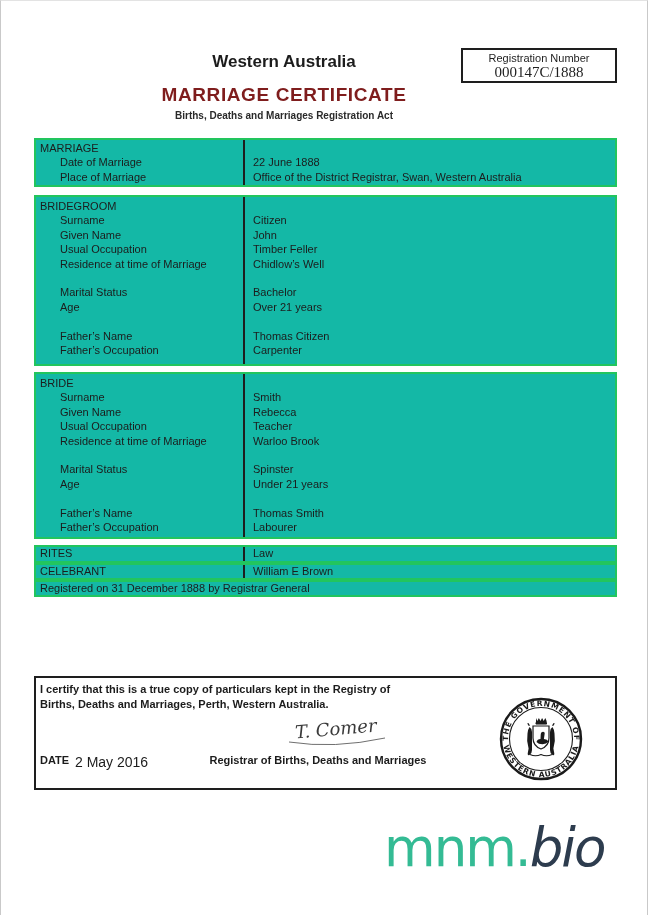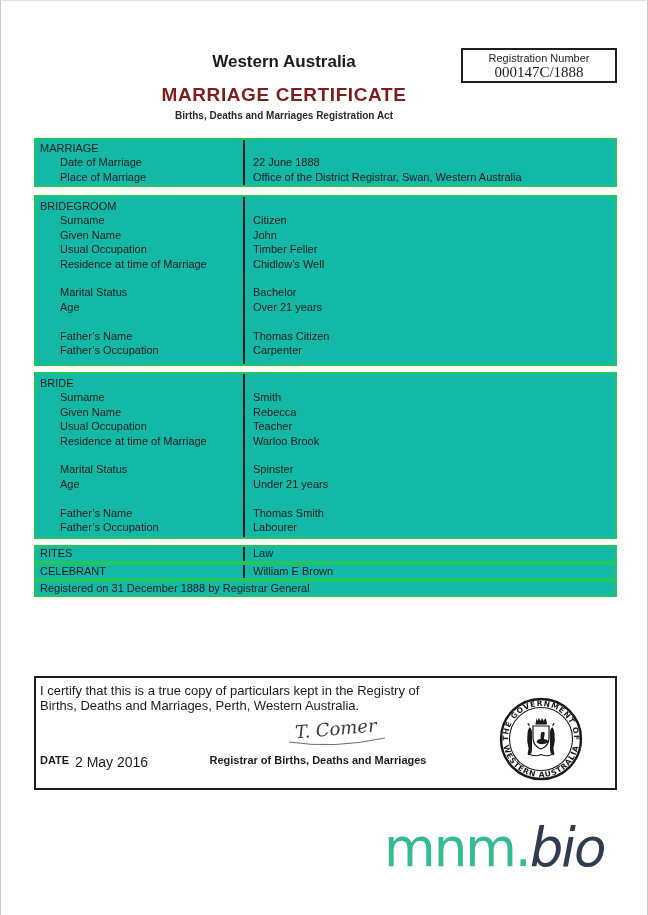--- a/index.html
+++ b/index.html
@@ -51,21 +51,21 @@
   .sec-single { display: flex; font-size: 11px; color: #1c1c1c; }
   .sec-rites     { top: 544px; height: 18px; }
   .sec-celebrant { top: 562px; height: 17px; }
   .sec-single .lab { width: 209px; padding-left: 4px; line-height: 13px; }
   .sec-single .val { flex: 1; padding-left: 8px; line-height: 13px; }
 
   .sec-registered { top: 579px; height: 17px; font-size: 11px; line-height: 12.5px; padding-left: 4px; color: #1c1c1c; }
 
   
   .certbox { position: absolute; left: 33px; top: 675px; width: 583px; height: 114px; border: 2px solid #1e1e1e; }
-  .cert-line { position: absolute; left: 4px; font-size: 13px; font-weight: 400; color: #1c1c1c; }
+  .cert-line { position: absolute; left: 4px; font-size: 11px; font-weight: 700; color: #1c1c1c; }
   .cert-line1 { top: 5px; }
   .cert-line2 { top: 20px; }
   .cert-signature { position: absolute; left: 215px; top: 33px; width: 170px; text-align: center; }
   .cert-date-label { position: absolute; left: 4px; top: 76px; font-size: 11px; font-weight: 700; color: #1c1c1c; }
   .cert-date-value { position: absolute; left: 39px; top: 76px; font-size: 14px; color: #1c1c1c; }
   .cert-registrar { position: absolute; left: 117px; top: 76px; width: 330px; text-align: center; font-size: 11px; font-weight: 700; color: #1c1c1c; }
   .seal { position: absolute; left: 463px; top: 19px; width: 84px; height: 84px; }
 
   
   .logo { position: absolute; left: 383px; top: 820px; font-family: "DejaVu Sans", sans-serif; font-size: 53px; font-weight: 400; letter-spacing: -2px; line-height: 1; }

